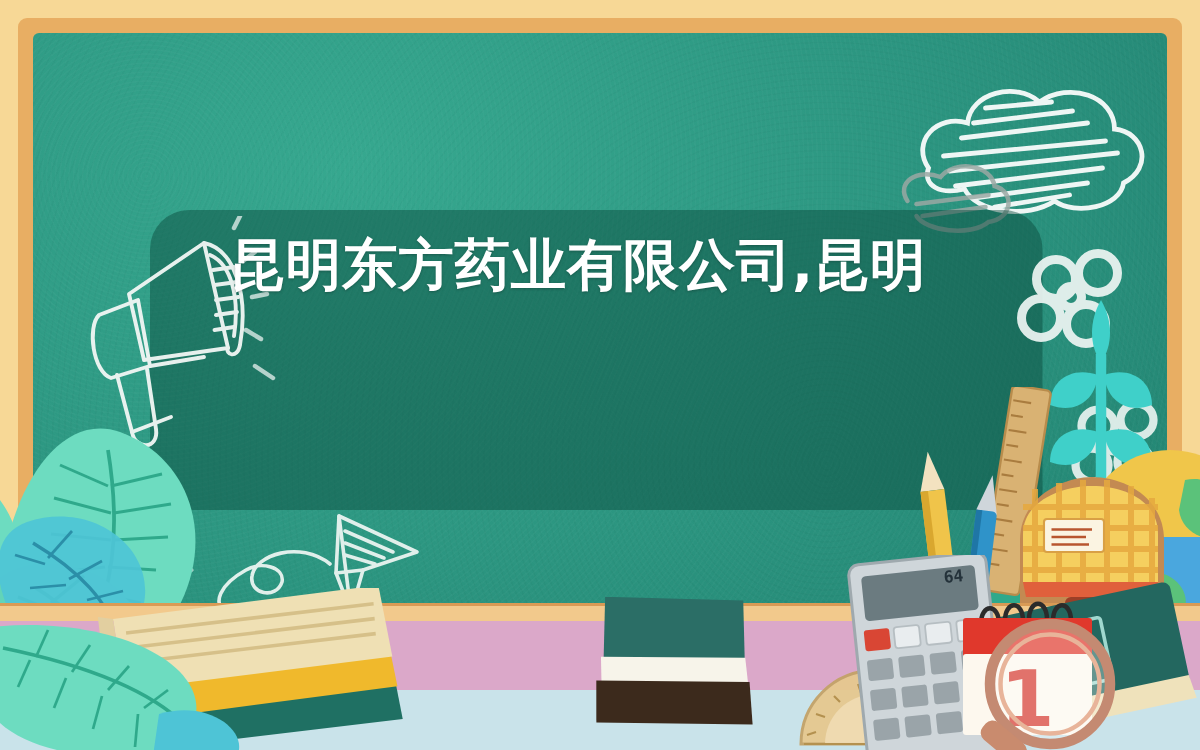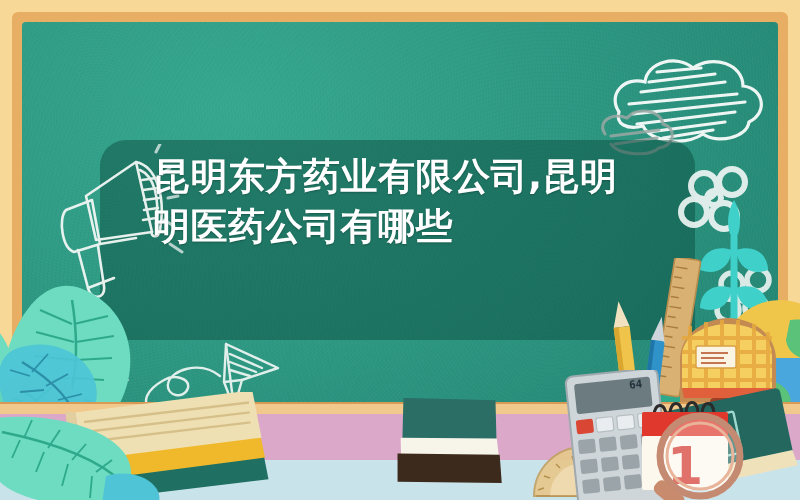--- a/index.html
+++ b/index.html
@@ -145,21 +145,20 @@
         <g stroke="#eaf4f1" stroke-width="2.2" fill="none" stroke-linecap="round" opacity=".6">
           <path d="M4 20 L16 10"></path>
             <path d="M8 30 L22 22"></path>
         </g>
       </svg>
     </div>
   </div>
 
   <div class="caption">
     <div>昆明东方药业有限公司,昆明</div>
-    <div>明医药公司有哪些</div>
   </div>
 
   <div class="art" style="left:-40px;top:280px;">
     <svg width="290" height="225" viewBox="0 0 290 225">
       <g>
         <path d="M120 8 C180 30 190 110 130 160 C86 196 40 170 40 120 C40 62 74 -8 120 8Z" fill="#6ddcc0"></path>
         <path d="M112 20 C120 70 118 120 90 156" stroke="#2fa98b" stroke-width="2.5" fill="none"></path>
         <g stroke="#2fa98b" stroke-width="2" fill="none">
           <path d="M114 44 L148 36"></path>
             <path d="M116 62 L154 56"></path>

